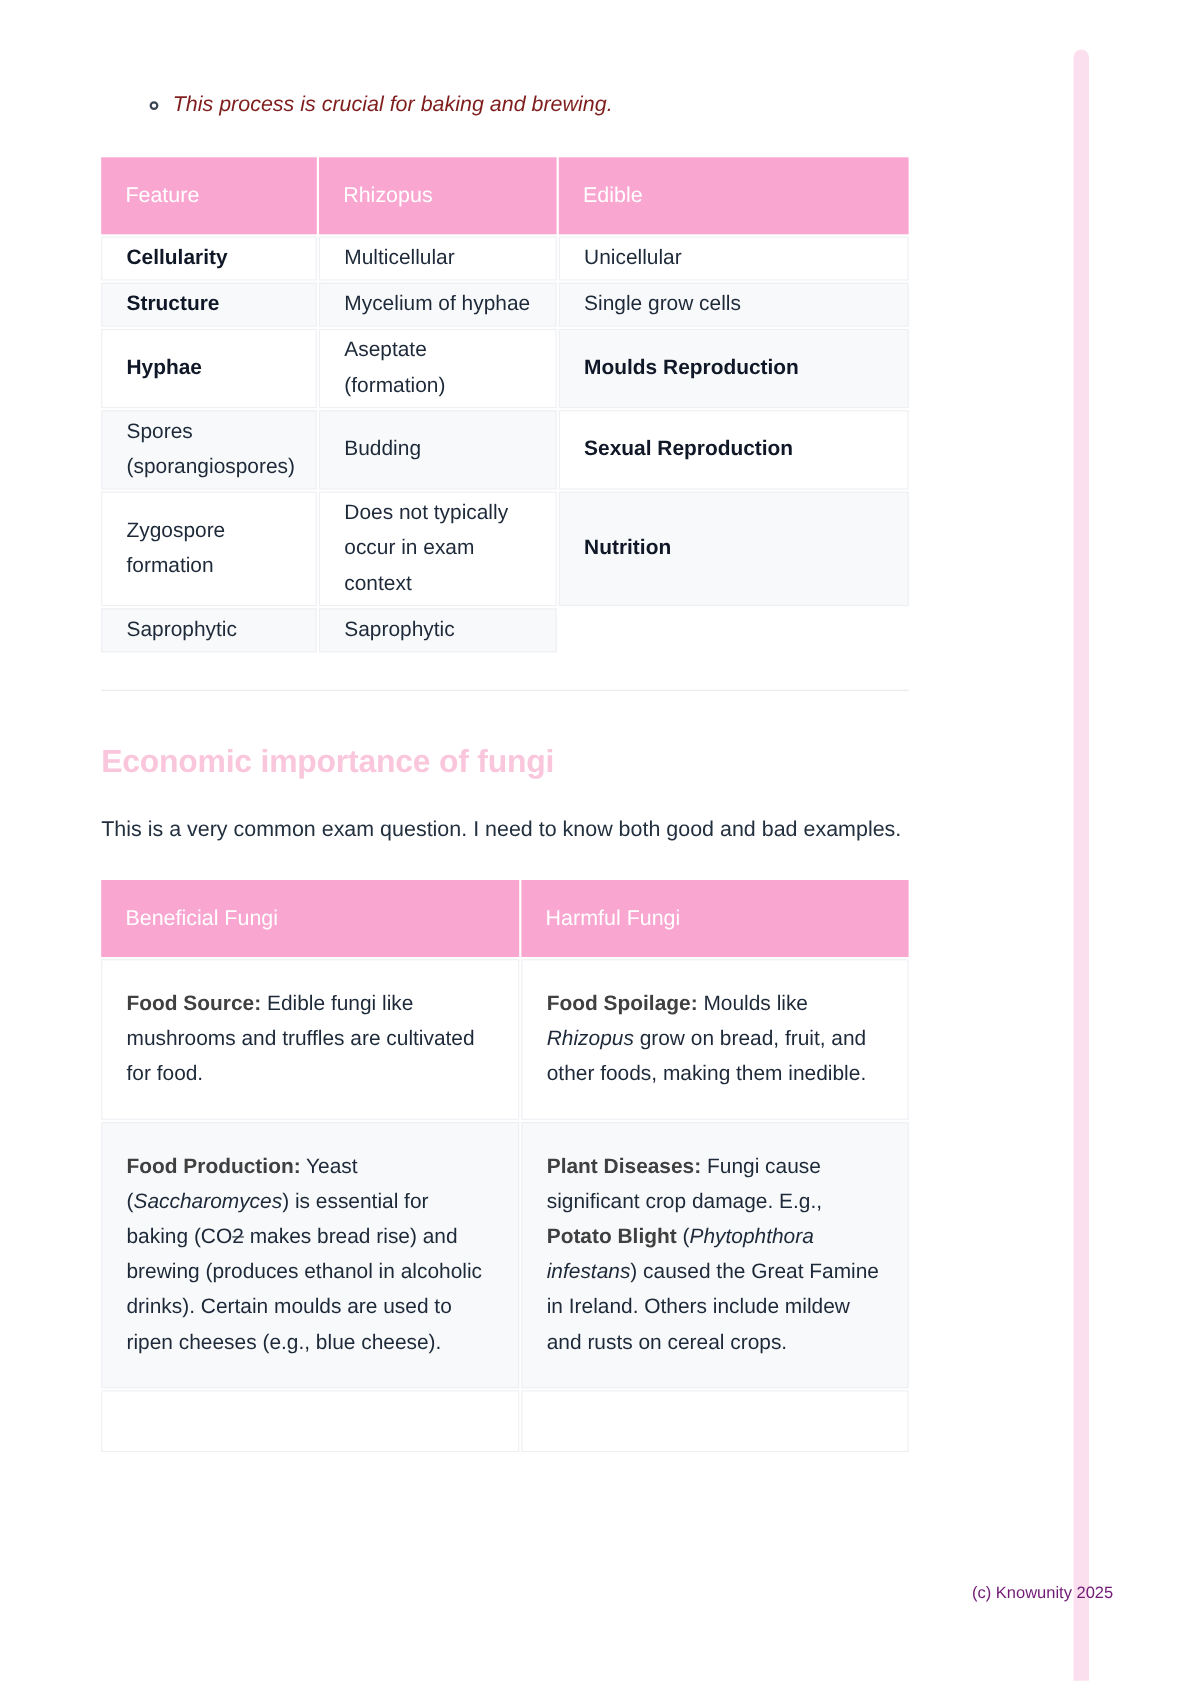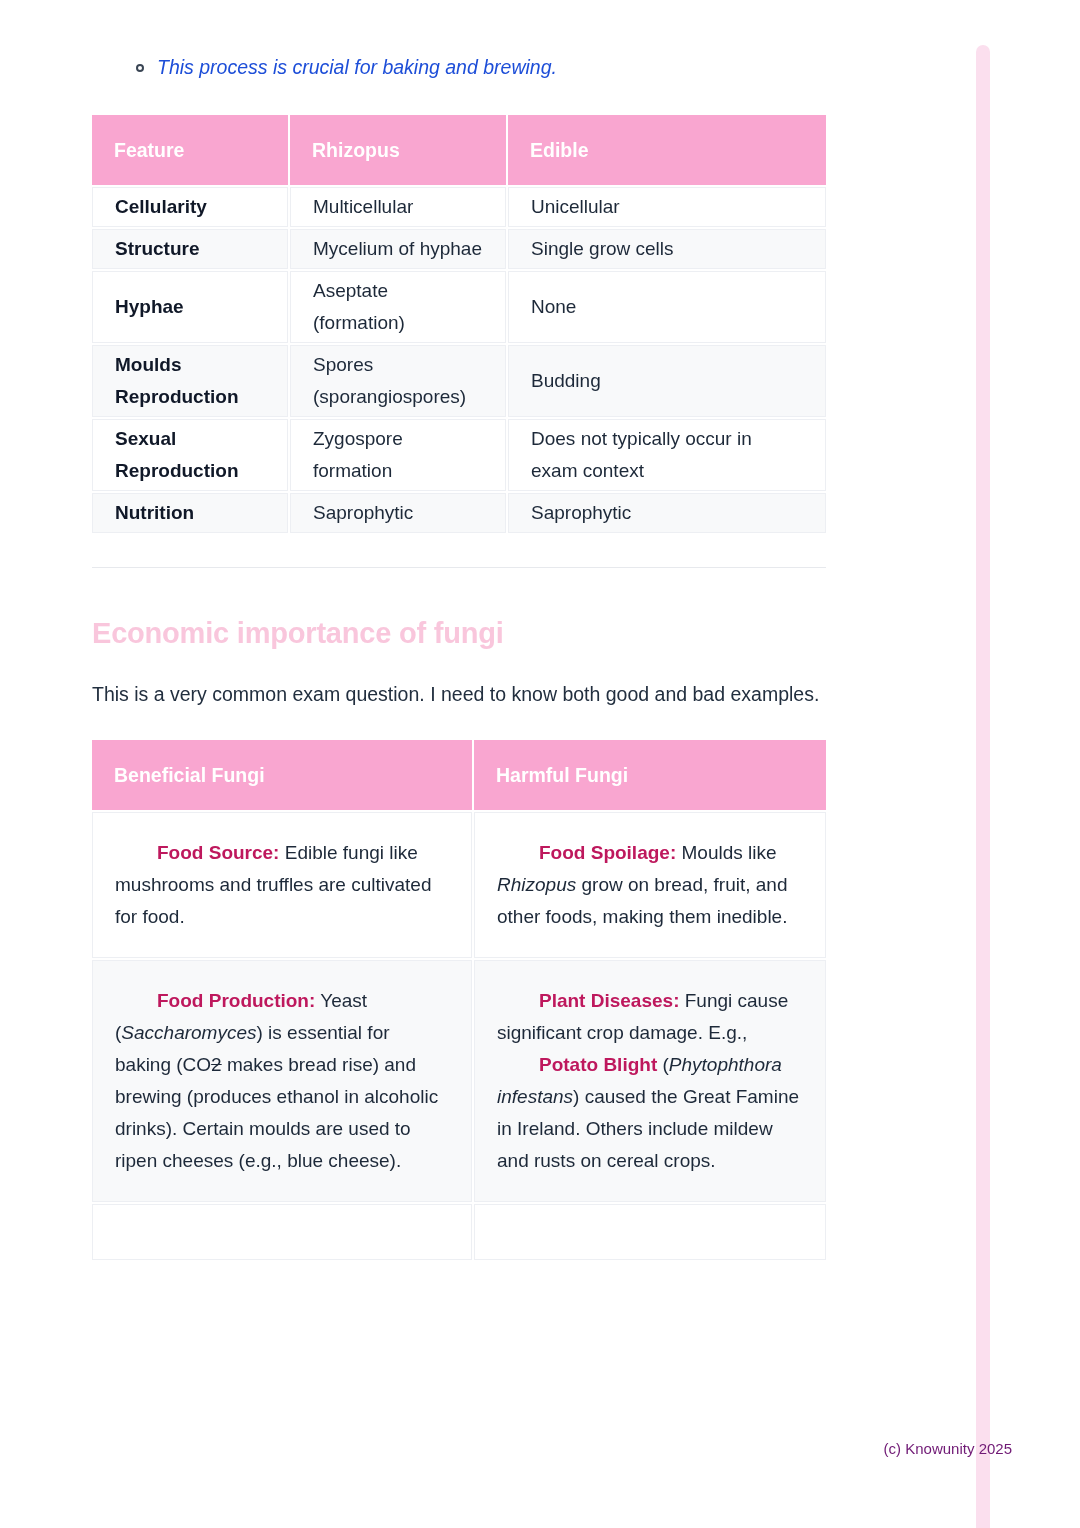--- a/index.html
+++ b/index.html
@@ -9,56 +9,56 @@
     width:1080px; height:1528px;
     overflow:hidden;
     font-family:"Liberation Sans", sans-serif;
     color:#1D2939;
   }
 
   .content { position:absolute; left:92px; top:0; width:734px; }
 
   
   .bullet-line {
-    margin-top:56px;
+    margin-top:84px;
     padding-left:44px;
     display:flex; align-items:center; gap:13px;
-    font-size:19.5px; color:#1d4ed8;
+    font-size:19.5px; color:#7f1d1d;
   }
   .bullet-dot {
     flex:none; width:8px; height:8px;
     border:2px solid #3A4554; border-radius:50%;
   }
   .bullet-text { font-style:italic; }
 
   
   .tbl { display:grid; gap:2px; margin-top:36px; }
   .tbl1 { grid-template-columns:196px 216px 1fr; }
   .tbl2 { grid-template-columns:380px 1fr; margin-top:28px; }
 
   .th {
     background:#F9A6D0; color:#ffffff;
-    font-weight:700; font-size:19.5px;
+    font-weight:400; font-size:19.5px;
     height:70px; padding:0 22px;
     display:flex; align-items:center;
   }
   .td {
     background:#ffffff;
     border:1px solid #EDEFF3;
     display:flex; align-items:center;
     font-size:19px; line-height:32px;
   }
   .tbl1 .td { padding:3px 22px; }
   .tbl2 .td { padding:24px 22px; }
   .td p { margin:0; width:100%; }
   .td.alt { background:#F8F9FA; }
   .td.feature p { font-weight:700; color:#101828; }
   .td.stub { min-height:56px; }
 
-  .td strong { font-weight:700; color:#be185d;margin-left:42px; }
+  .td strong { font-weight:700; color:#404040; }
   .it { font-style:italic; }
   .strike { text-decoration:line-through; }
 
   .divider {
     border:none; border-top:1px solid #E7E9ED;
     margin-top:34px; width:100%;
   }
 
   .heading {
     margin-top:48px;
@@ -124,23 +124,20 @@
     <div class="td alt">
         <p>Single grow cells</p>
       </div>
 
     <div class="td feature">
         <p>Hyphae</p>
       </div>
     <div class="td">
         <p>Aseptate (formation)</p>
       </div>
-    <div class="td">
-        <p>None</p>
-      </div>
 
     <div class="td feature alt">
         <p>Moulds Reproduction</p>
       </div>
     <div class="td alt">
         <p>Spores (sporangiospores)</p>
       </div>
     <div class="td alt">
         <p>Budding</p>
       </div>

